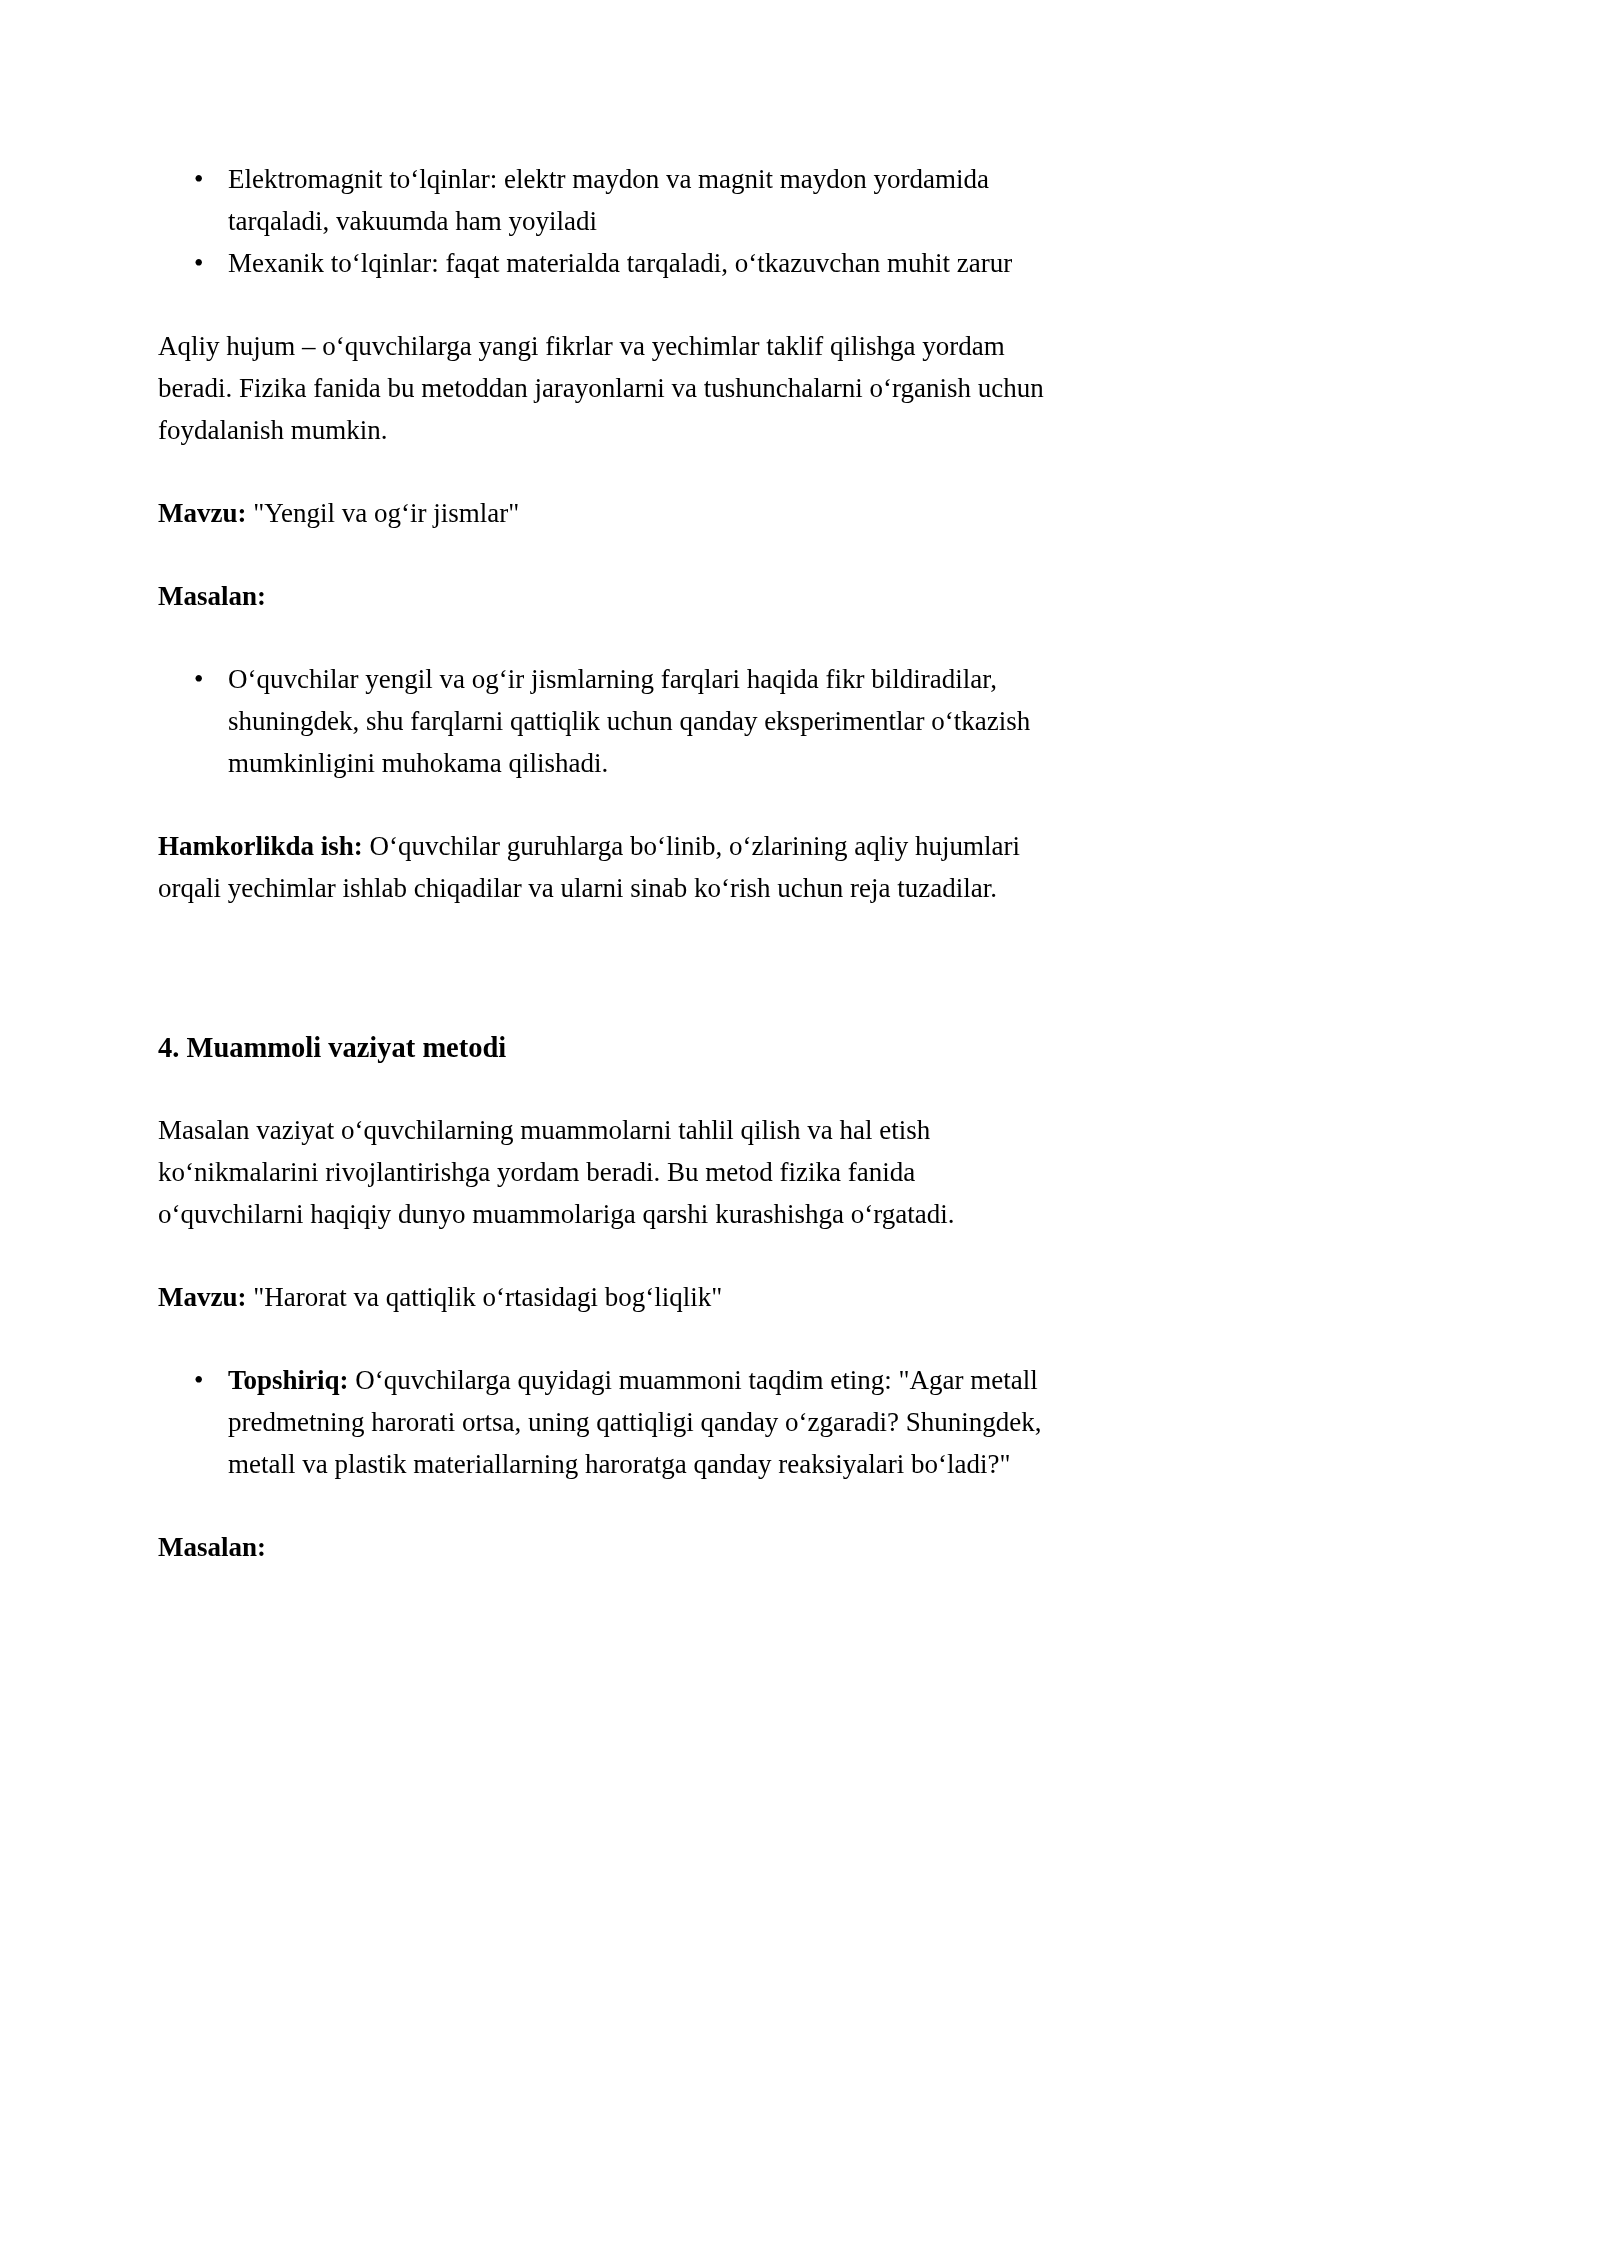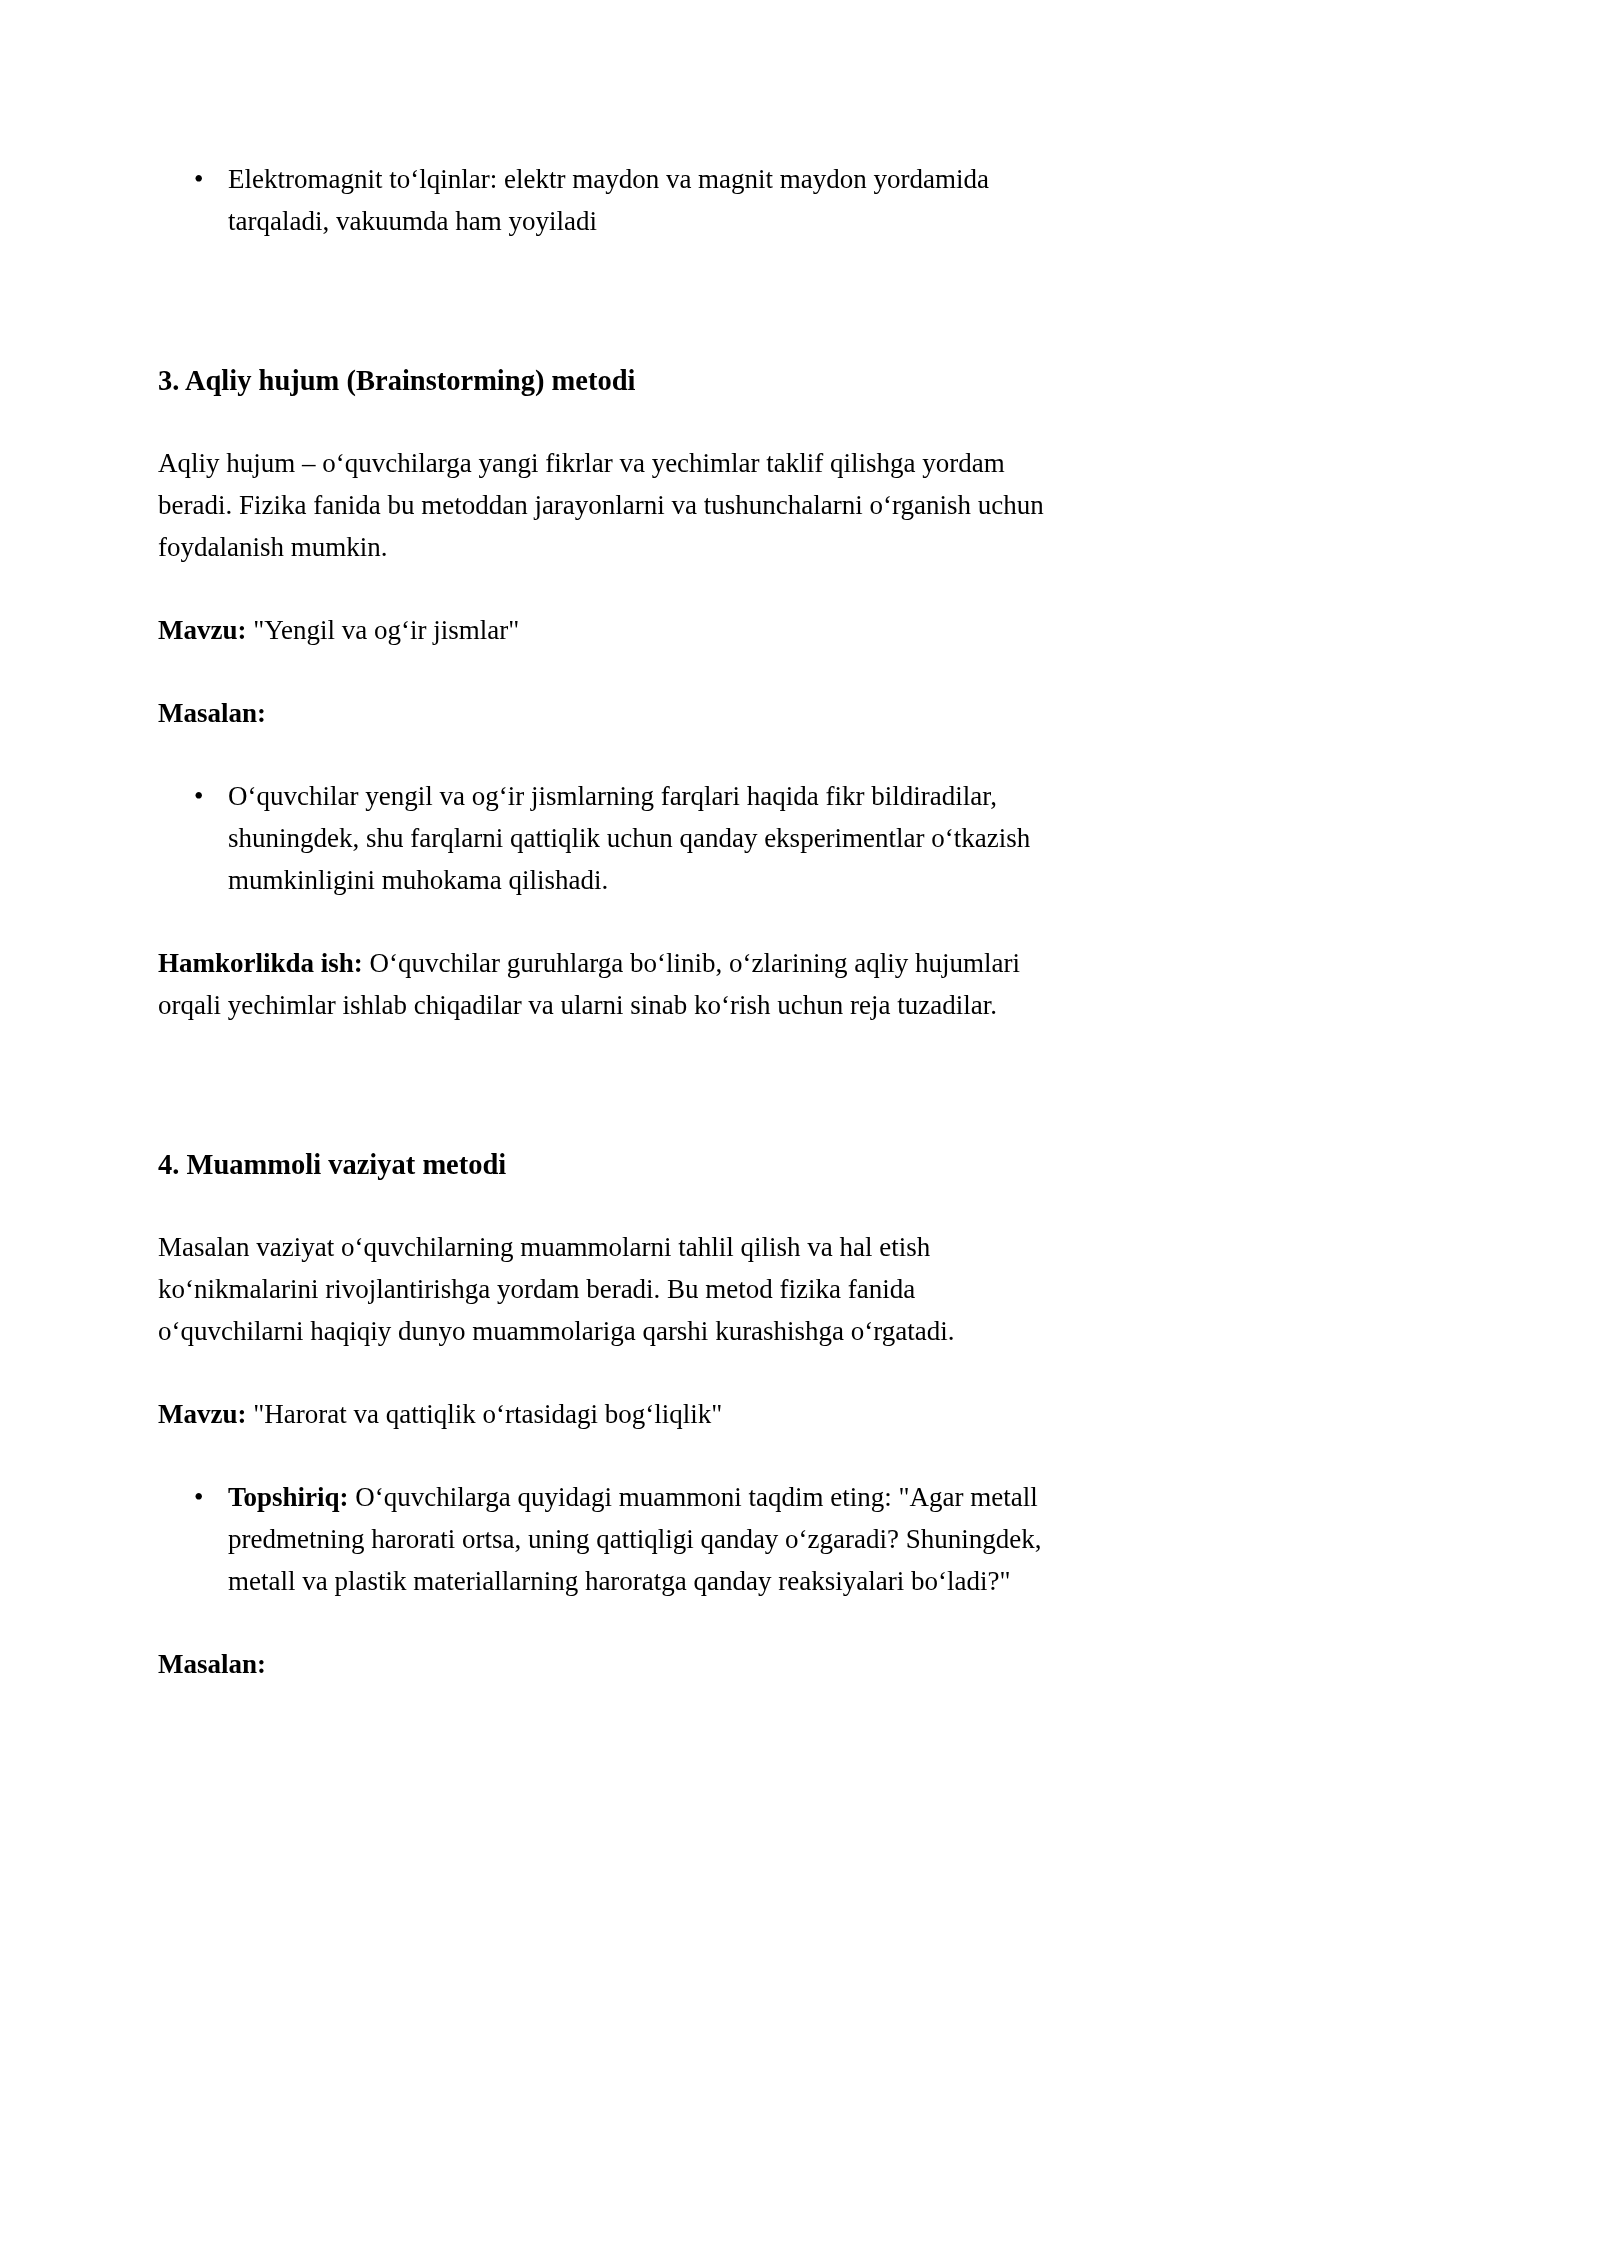--- a/index.html
+++ b/index.html
@@ -59,24 +59,24 @@
 </style>
 </head>
 <body>
 
 <div class="page">
   <div class="content">
 
     <ul class="doc-list">
         <li class="pre">Elektromagnit toʻlqinlar: elektr maydon va magnit maydon yordamida
 tarqaladi, vakuumda ham yoyiladi</li>
+        <li class="pre">Mexanik toʻlqinlar: faqat materialda tarqaladi, oʻtkazuvchan muhit zarur</li>
       </ul>
 
 
-    <h3 class="sec-heading">3. Aqliy hujum (Brainstorming) metodi</h3>
 
     <p class="para pre">Aqliy hujum – oʻquvchilarga yangi fikrlar va yechimlar taklif qilishga yordam
 beradi. Fizika fanida bu metoddan jarayonlarni va tushunchalarni oʻrganish uchun
 foydalanish mumkin.</p>
 
     <p class="para"><b class="lead">Mavzu:</b><span class="pre"> "Yengil va ogʻir jismlar"</span></p>
 
 
     <p class="para"><b class="lead">Masalan:</b></p>
 

